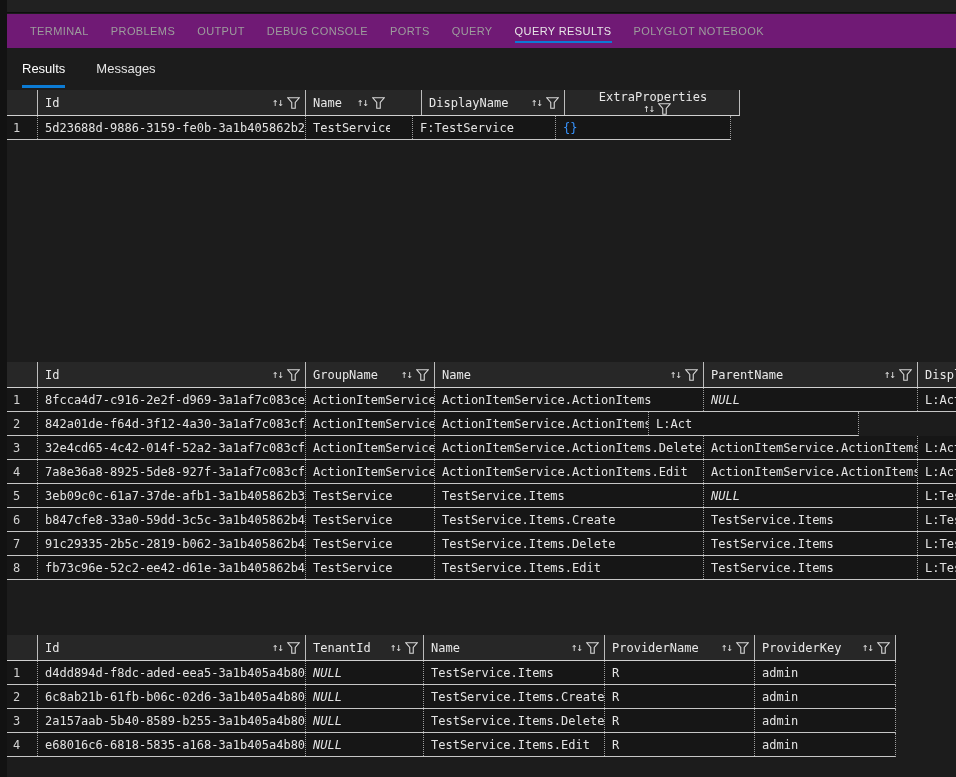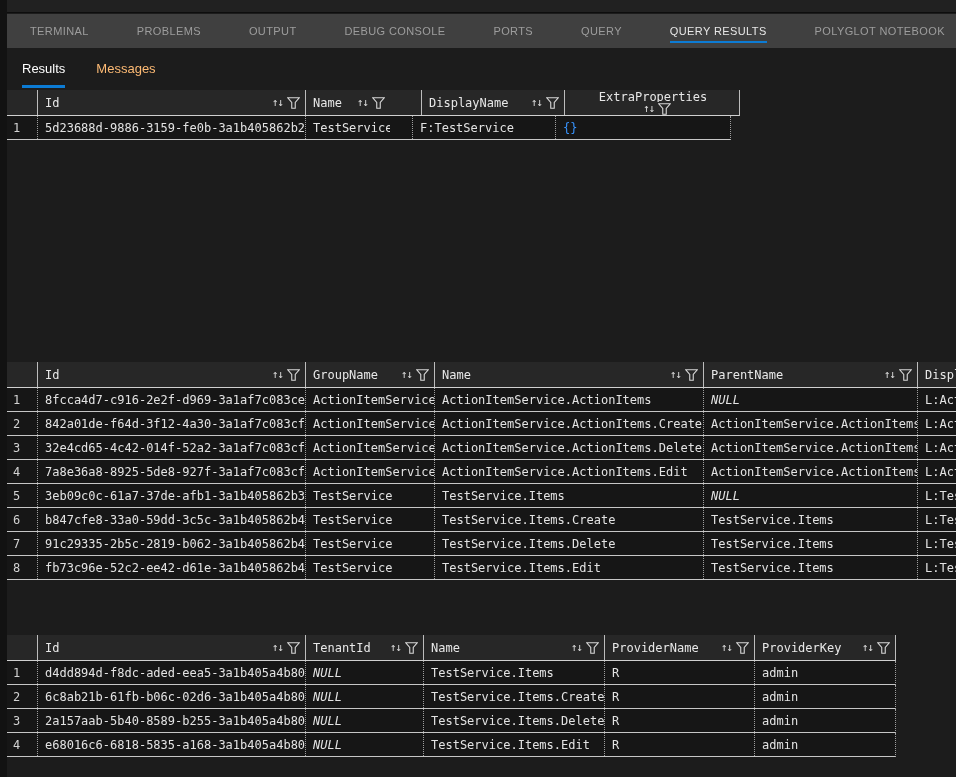--- a/index.html
+++ b/index.html
@@ -3,31 +3,31 @@
 <meta charset="utf-8">
 <style>
   html,body{margin:0;padding:0;background:#000;}
   .screen{position:relative;width:956px;height:777px;background:#1c1c1c;overflow:hidden;
           font-family:"Liberation Sans",sans-serif;}
   .left-strip{position:absolute;left:0;top:0;width:7px;height:777px;background:#121212;}
   .top-strip{position:absolute;left:7px;right:0;top:0;height:13px;background:#212121;
              border-bottom:1px solid #0d0d0d;box-sizing:border-box;}
   
   .panel-tabs{position:absolute;left:7px;right:0;top:14px;height:34px;display:flex;
-              align-items:stretch;padding-left:12px;background:#404040;justify-content:space-between;}
+              align-items:stretch;padding-left:12px;background:#701a75;}
   .ptab{position:relative;display:flex;align-items:center;padding:0 11px;
         font-size:11px;letter-spacing:.4px;color:#9d9d9d;cursor:pointer;white-space:nowrap;}
   .ptab.active{color:#e7e7e7;}
   .ptab.active::after{content:'';position:absolute;left:11px;right:11px;bottom:5px;height:2px;
         background:var(--accent);}
   
   .result-tabs{position:absolute;left:7px;top:48px;height:40px;display:flex;gap:31px;
                align-items:center;padding-left:15px;}
   .rtab{position:relative;height:100%;display:flex;align-items:center;font-size:13px;
-        color:#fdba74;cursor:pointer;}
+        color:#e5e5e5;cursor:pointer;}
   .rtab.active{color:#ffffff;}
   .rtab.active::after{content:'';position:absolute;left:0;right:0;bottom:0;height:3px;
         background:var(--accent);}
   
   .grid{position:absolute;left:7px;width:max-content;}
   .hrow{display:flex;width:max-content;height:26px;box-sizing:border-box;background:#272727;
         border-bottom:1px solid #d0d0d0;border-right:1px solid #bdbdbd;}
   .hcell{display:flex;align-items:center;box-sizing:border-box;padding:0 5px 0 7px;
          border-left:1px solid #bdbdbd;color:#e8e8e8;
          font:12px "DejaVu Sans Mono",monospace;white-space:nowrap;overflow:hidden;cursor:pointer;}
@@ -178,21 +178,20 @@
           <div class="bcell" style="width: 268px;">8fcca4d7-c916-2e2f-d969-3a1af7c083ce</div>
           <div class="bcell" style="width: 129px;">ActionItemService</div>
           <div class="bcell" style="width: 269px;">ActionItemService.ActionItems</div>
           <div class="bcell null" style="width: 214px;">NULL</div>
           <div class="bcell" style="width: 210px;">L:Act</div>
         </div>
         <div class="brow">
           <div class="bcell gutter" style="width: 30px;">2</div>
           <div class="bcell" style="width: 268px;">842a01de-f64d-3f12-4a30-3a1af7c083cf</div>
           <div class="bcell" style="width: 129px;">ActionItemService</div>
-          <div class="bcell" style="width: 269px;">ActionItemService.ActionItems.Create</div>
           <div class="bcell" style="width: 214px;">ActionItemService.ActionItems</div>
           <div class="bcell" style="width: 210px;">L:Act</div>
         </div>
         <div class="brow">
           <div class="bcell gutter" style="width: 30px;">3</div>
           <div class="bcell" style="width: 268px;">32e4cd65-4c42-014f-52a2-3a1af7c083cf</div>
           <div class="bcell" style="width: 129px;">ActionItemService</div>
           <div class="bcell" style="width: 269px;">ActionItemService.ActionItems.Delete</div>
           <div class="bcell" style="width: 214px;">ActionItemService.ActionItems</div>
           <div class="bcell" style="width: 210px;">L:Act</div>

